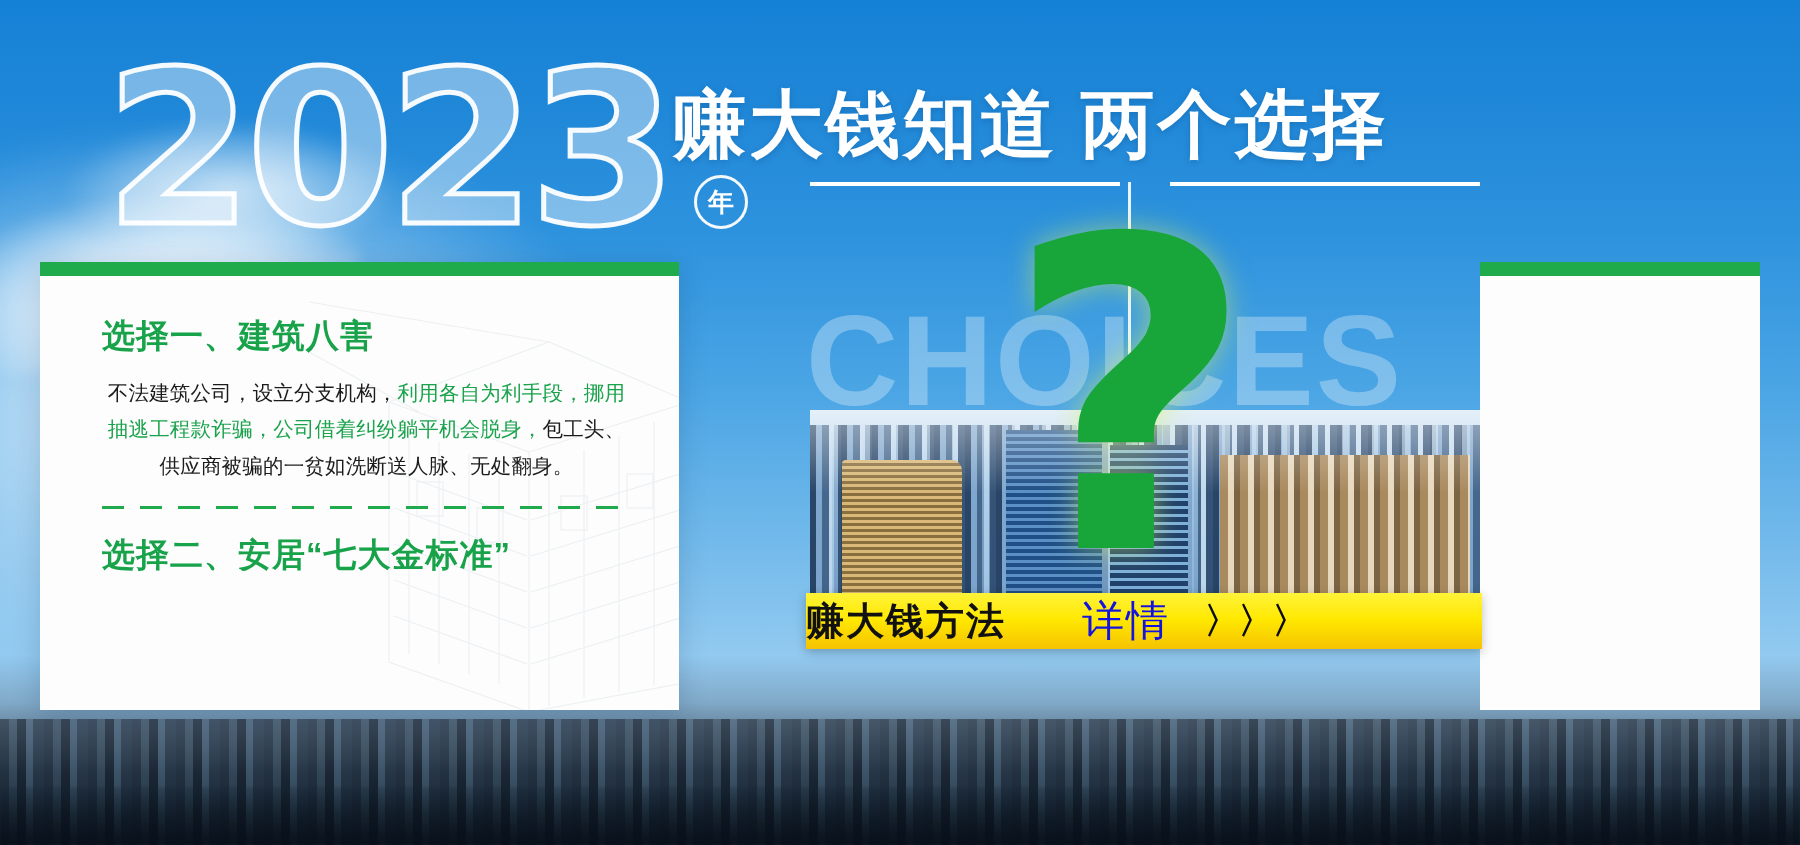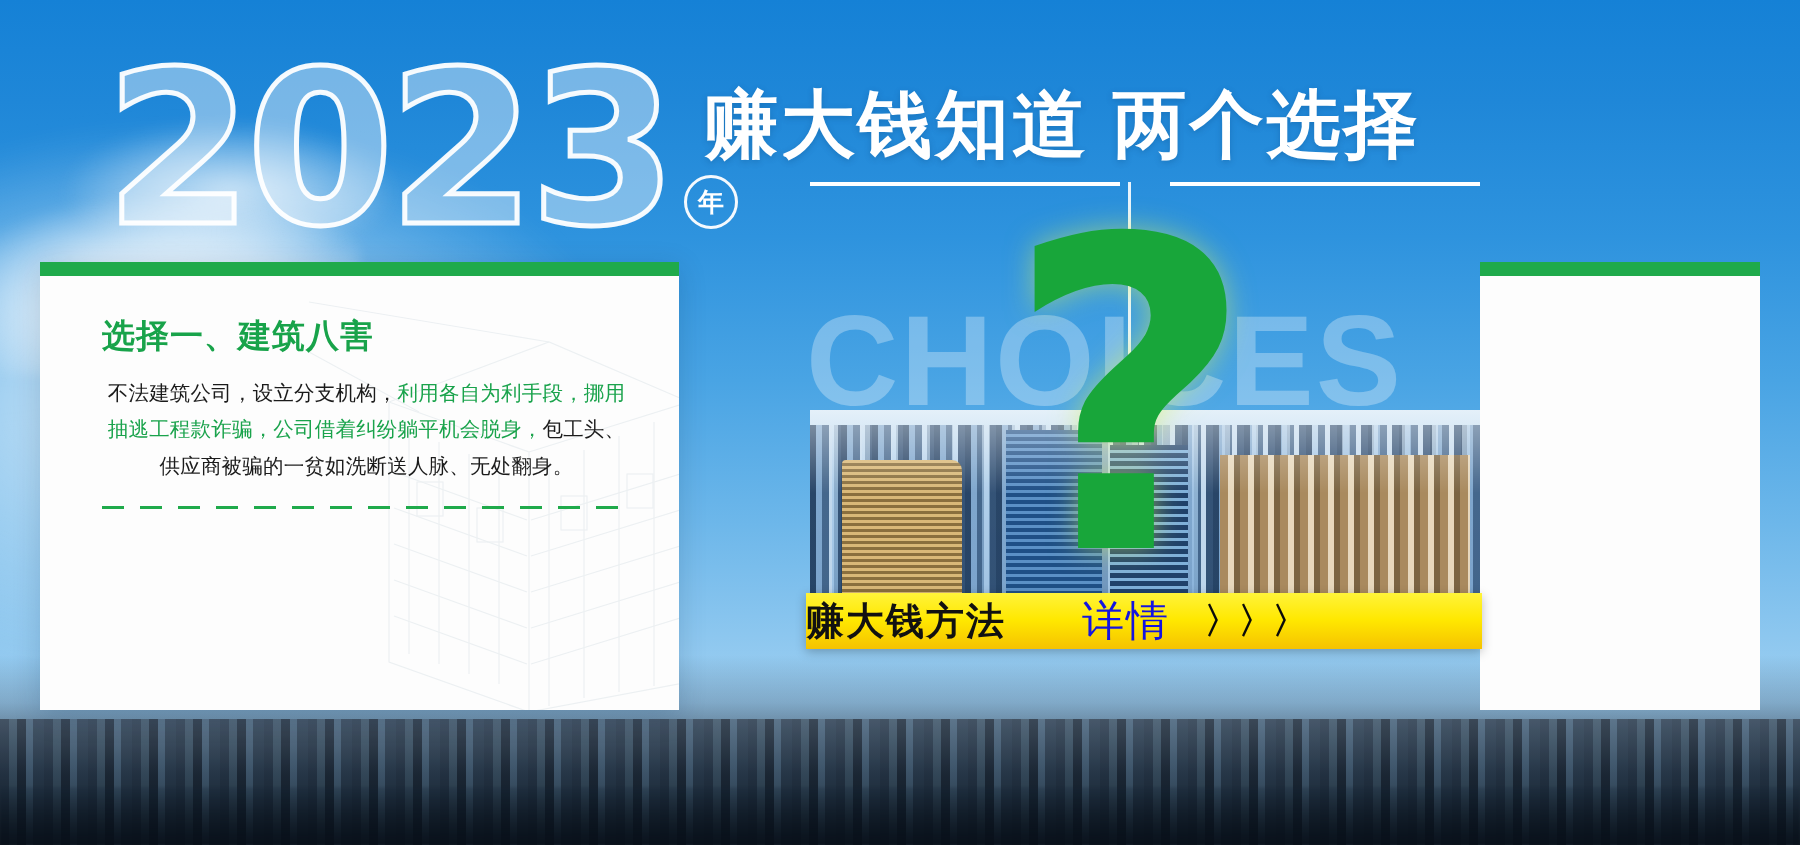--- a/index.html
+++ b/index.html
@@ -127,21 +127,21 @@
       repeating-linear-gradient(180deg, rgba(0,0,0,.35) 0 3px, rgba(255,255,255,.2) 3px 7px);
   }
   .right-photo .haze {
     position: absolute; inset: 0;
     background: linear-gradient(180deg, rgba(255,255,255,.45) 0%, rgba(255,255,255,0) 45%);
   }
 
   
   .year-wrap {
     position: absolute; left: 105px; top: 52px;
-    display: flex; align-items: flex-end; gap: 3px;
+    display: flex; align-items: flex-end; gap: 13px;
   }
   .year-num {
     font-family: "DejaVu Sans", sans-serif;
     font-size: 212px;
     font-weight: 700;
     line-height: .92;
     letter-spacing: -6px;
     color: transparent;
     -webkit-text-stroke: 5px rgba(255,255,255,.95);
     text-shadow: 0 0 1px rgba(255,255,255,.4);
@@ -149,21 +149,21 @@
   .year-badge {
     margin-left: 10px; margin-bottom: 18px;
     width: 54px; height: 54px; border-radius: 50%;
     border: 3px solid rgba(255,255,255,.95);
     color: #fff; font-size: 26px; font-weight: 700;
     display: flex; align-items: center; justify-content: center;
   }
 
   
   .title {
-    position: absolute; left: 704px; top: 76px;
+    position: absolute; left: 672px; top: 76px;
     color: #fff;
     font-size: 74px;
     font-weight: 700;
     letter-spacing: 3px;
     white-space: nowrap;
     text-shadow: 0 2px 6px rgba(0,60,110,.25);
   }
   .title-rules {
     position: absolute; left: 810px; top: 182px; width: 670px; height: 4px;
   }
@@ -332,20 +332,21 @@
 
     <div class="card-inner">
 
       <div class="sec-head">选择一、建筑八害</div>
       <div class="sec-body">
         <span>不法建筑公司，设立分支机构，</span><span class="g">利用各自为利手段，挪用抽逃工程款诈骗，公司借着纠纷躺平机会脱身，</span><span>包工头、供应商被骗的一贫如洗断送人脉、无处翻身。</span>
       </div>
 
       <div class="divider"></div>
 
+      <div class="sec-head">选择二、安居“七大金标准”</div>
     </div>
   </div>
 
   <div class="cta">
     <span class="cta-main">赚大钱方法</span>
     <span class="cta-link">详情</span>
     <span class="cta-arrows">〉〉〉</span>
   </div>
 
 </div>

